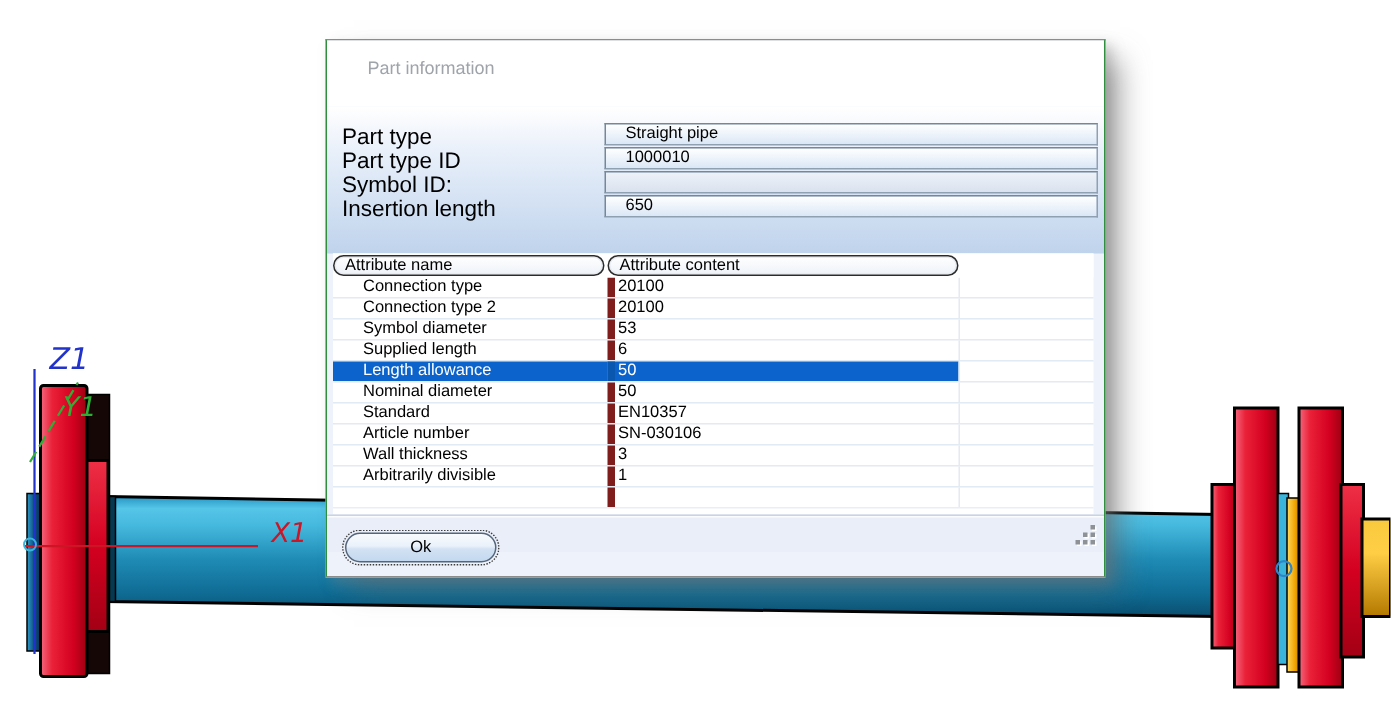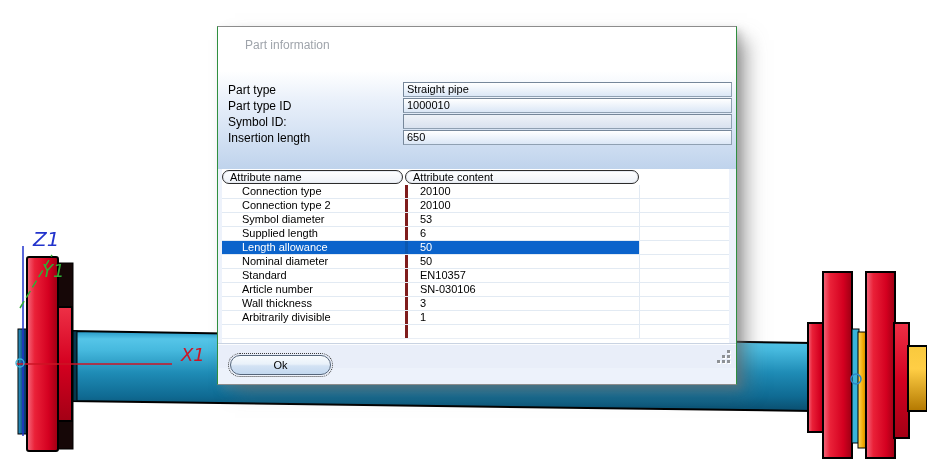--- a/index.html
+++ b/index.html
@@ -14,41 +14,41 @@
   
   .dialog { position:absolute; left:217px; top:26px; width:520px; height:359px; z-index:2;
             background:#edf2fb;
             border:1px solid #8c8c8c; border-left:1px solid #2f8f3f; border-right:1px solid #2f8f3f;
             box-shadow: 14px 10px 18px -4px rgba(100,100,100,0.55), 4px 4px 8px rgba(130,130,130,0.35); }
   .title-bar { height:44px; background:#ffffff; padding:11px 0 0 27px;
                color:#9fa4ab; font-size:12px; }
   .fields { position:relative; height:98px;
             background:linear-gradient(#ffffff 0%, #e9f0fa 30%, #d6e3f4 62%, #bfd3ec 100%); }
   .f-row { position:absolute; left:0; right:0; height:15px; }
-  .f-label { position:absolute; left:10px; top:1px; font-size:12px; color:#000; }
+  .f-label { position:absolute; left:10px; top:1px; font-size:15px; color:#000; }
   .f-input { position:absolute; left:185px; top:0; width:329px; height:15px;
              border:1px solid #8fa0b2; border-top-color:#76879a; border-left-color:#76879a;
              background:linear-gradient(#ffffff, #dbe7f6);
-             font-size:11px; line-height:13px; padding:0 3px; color:#000;
+             font-size:11px; line-height:13px; padding:0 13px; color:#000;
              white-space:nowrap; overflow:hidden; }
   .f-input.disabled { background:linear-gradient(#eef2f8, #d9e2ef); }
 
   .table-wrap { position:relative; height:174px; margin-left:4px; width:507px;
                 background:#ffffff; font-size:11px; }
   .t-head { position:relative; height:16px; background:#ffffff; }
   .pill { position:absolute; top:1px; height:14px; border:1px solid #2b2b2b; border-radius:8px;
           background:linear-gradient(#ffffff, #eef2f8);
           box-shadow:0 0 0 1px #e7ebf2 inset;
           line-height:12px; padding-left:7px; color:#000; }
   .pill-1 { left:0; width:181px; }
   .pill-2 { left:183px; width:234px; }
   .t-row { display:grid; grid-template-columns:183px 234px auto; height:14px; line-height:13px;
            border-bottom:1px solid #e2eaf3; }
   .t-row > div { padding-left:20px; white-space:nowrap; overflow:hidden; }
-  .t-row .c2 { border-left:3px solid #7f1d1d; padding-left:12px; }
+  .t-row .c2 { border-left:5px solid #7f1d1d; padding-left:2px; }
   .t-row .c3 { border-left:1px solid #e2eaf3; }
   .t-row.selected .c1, .t-row.selected .c2 { background:#0b63cb; color:#ffffff; }
   .t-row.selected .c2 { border-left-color:#0a57b0; }
   .t-row.empty { border-bottom:1px solid #e9eef5; }
 
   .footer { position:relative; height:25px; background:#e9eef9;
             border-top:1px solid #c9d3e2; box-shadow:inset 0 1px 0 #fbfcfe; }
   .ok-button { position:absolute; left:12px; top:11px; width:101px; height:20px;
                border:1px solid #55657a; border-radius:10px;
                outline:1px dotted #3c3c3c; outline-offset:1px;

